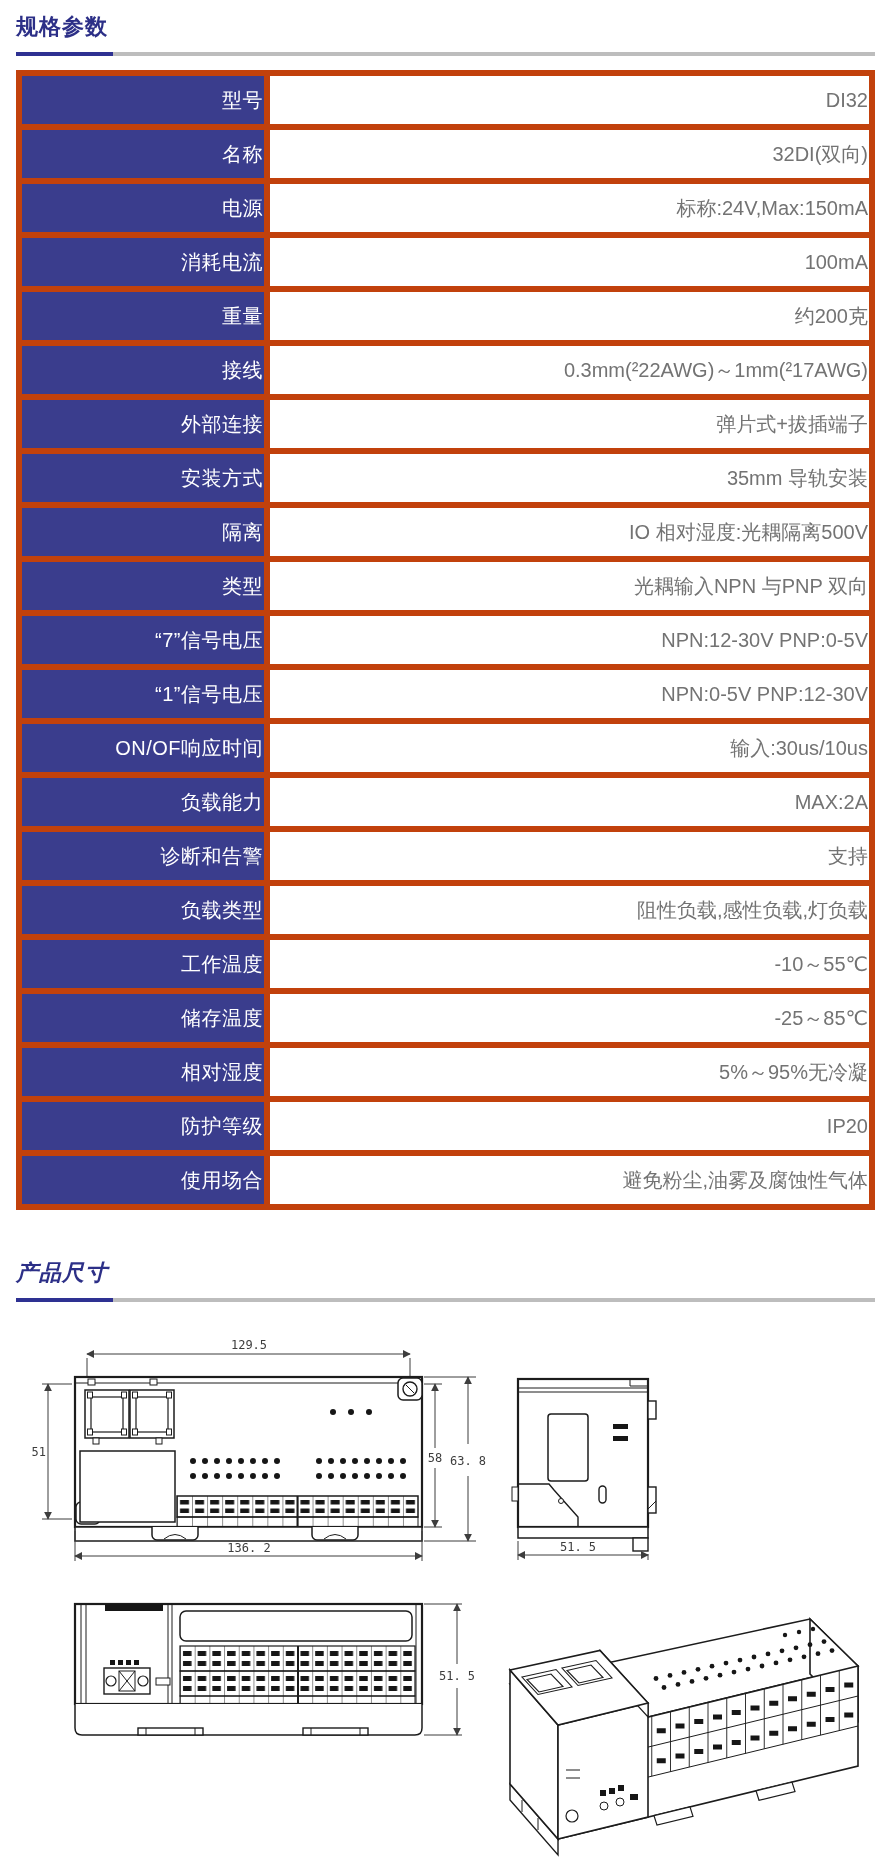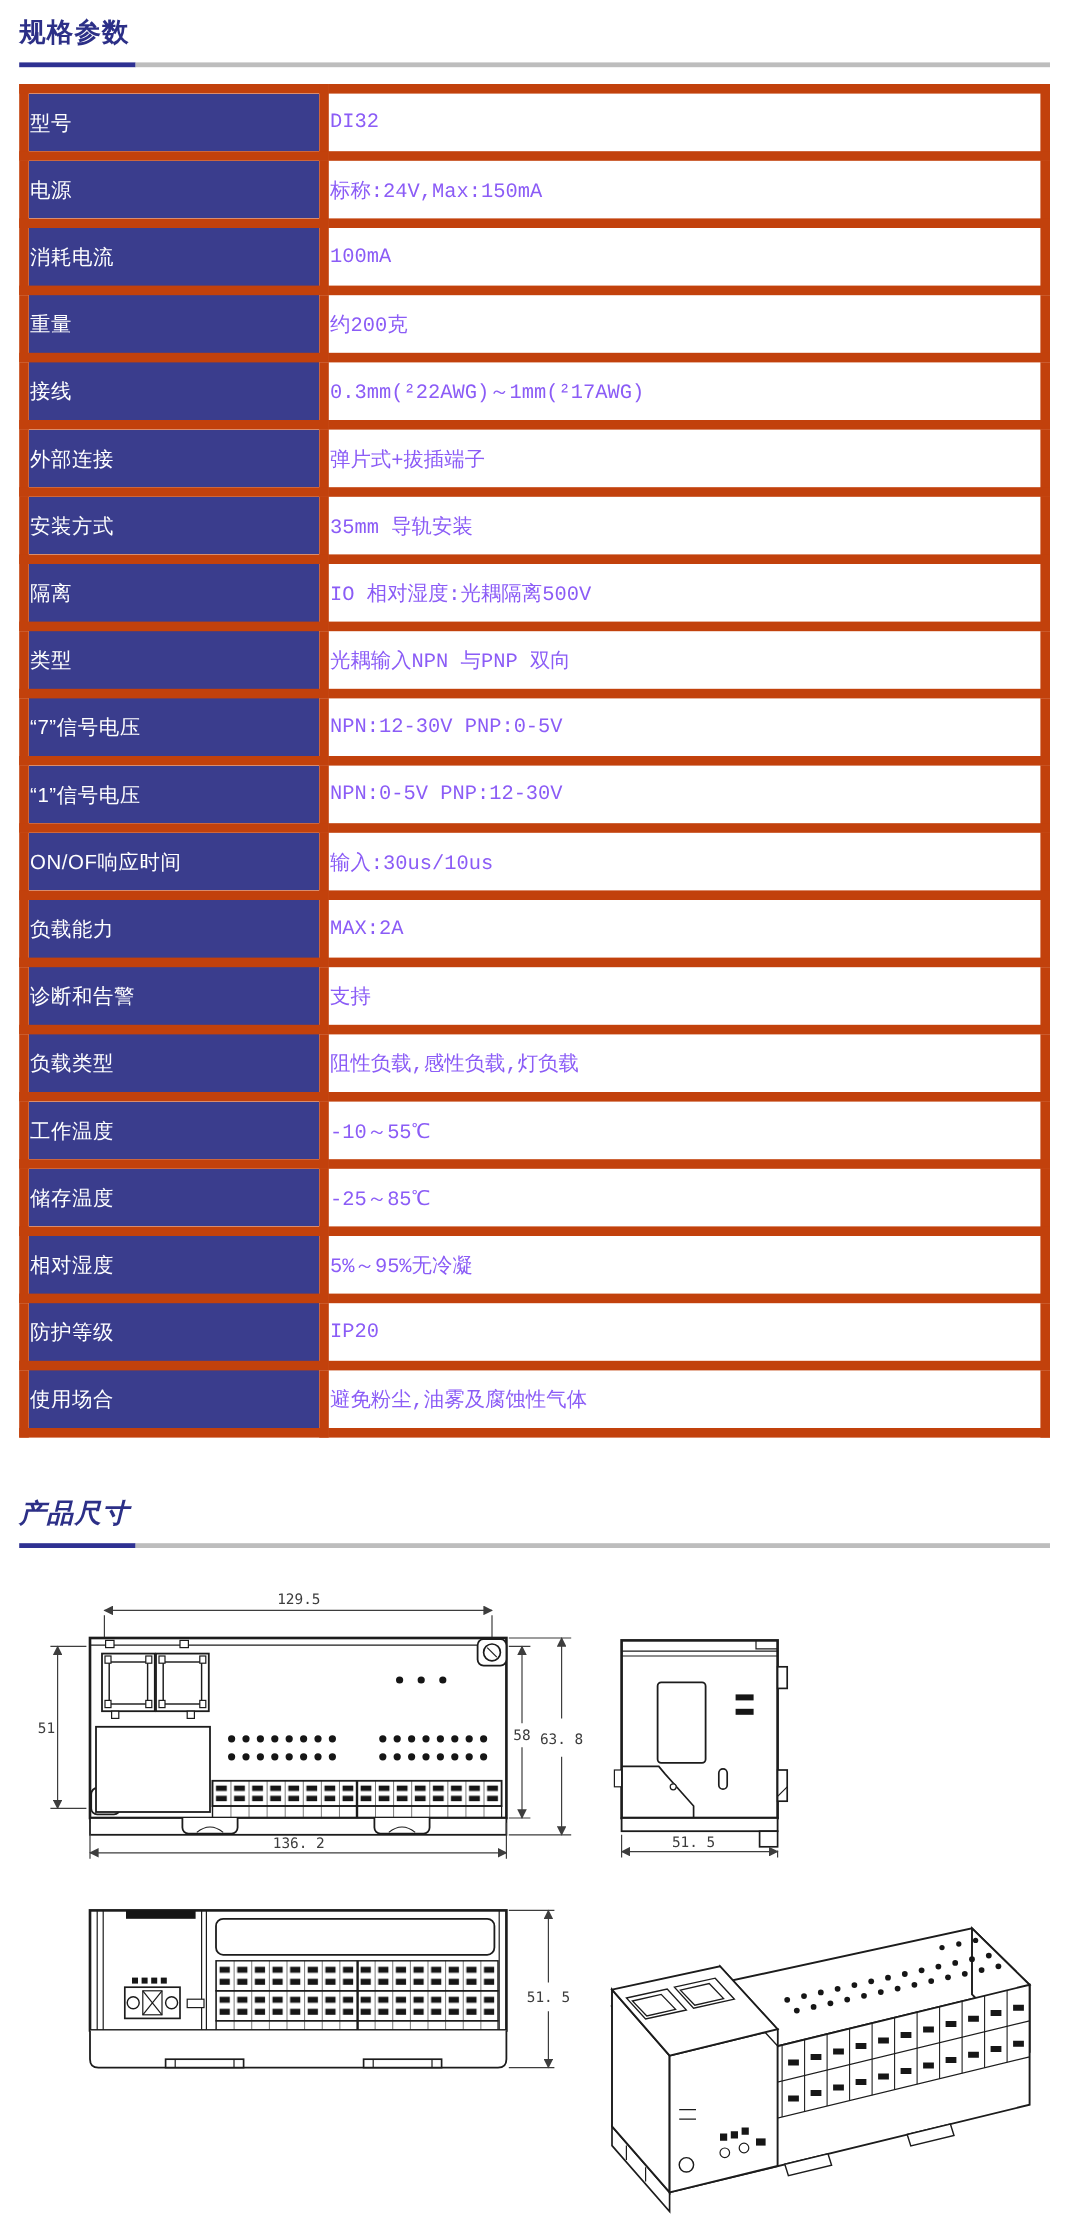--- a/index.html
+++ b/index.html
@@ -11,29 +11,29 @@
     color:#2c2f87;letter-spacing:1px;
   }
   .rule{display:flex;margin:12px 16px 0 16px;height:4px;}
   .rule-accent{width:97px;height:4px;background:#2e3192;}
   .rule-rest{flex:1;height:4px;background:#bdbdbd;}
   .spec-table{
     width:859px;margin:14px 16px 0 16px;
     border-collapse:collapse;table-layout:fixed;
   }
   .spec-table td{
-    border:8px solid #c2410c;height:46px;
-    text-align:left;vertical-align:middle;
-    font-size:17px;overflow:hidden;
+    border:6px solid #c2410c;height:46px;
+    text-align:right;vertical-align:middle;
+    font-size:20px;overflow:hidden;
   }
   td.spec-label{
     background:#3a3d8d;color:#ffffff;width:240px;
     letter-spacing:0.5px;
   }
-  td.spec-value{background:#ffffff;color:#8b5cf6;font-family:Liberation Mono, monospace;}
+  td.spec-value{background:#ffffff;color:#737373;}
   .dims-title{margin-top:50px;font-style:italic;}
   .drawings{position:relative;height:567px;margin-top:22px;overflow:hidden;}
   .drawings svg{position:absolute;}
   .dwg-line{stroke:#1c1c1c;fill:none;}
   .dim-text{
     font-family:"DejaVu Sans Mono","Liberation Mono",monospace;
     font-size:12px;fill:#3d3d3d;
   }
   .dim{stroke:#3d3d3d;stroke-width:1;fill:none;}
 </style>
@@ -49,20 +49,24 @@
       <div class="rule-rest"></div>
     </div>
     <table class="spec-table">
       <tbody>
 
           <tr>
             <td class="spec-label">型号</td>
             <td class="spec-value">DI32</td>
           </tr>
 
+          <tr>
+            <td class="spec-label">名称</td>
+            <td class="spec-value">32DI(双向)</td>
+          </tr>
 
           <tr>
             <td class="spec-label">电源</td>
             <td class="spec-value">标称:24V,Max:150mA</td>
           </tr>
 
 
           <tr>
             <td class="spec-label">消耗电流</td>
             <td class="spec-value">100mA</td>

